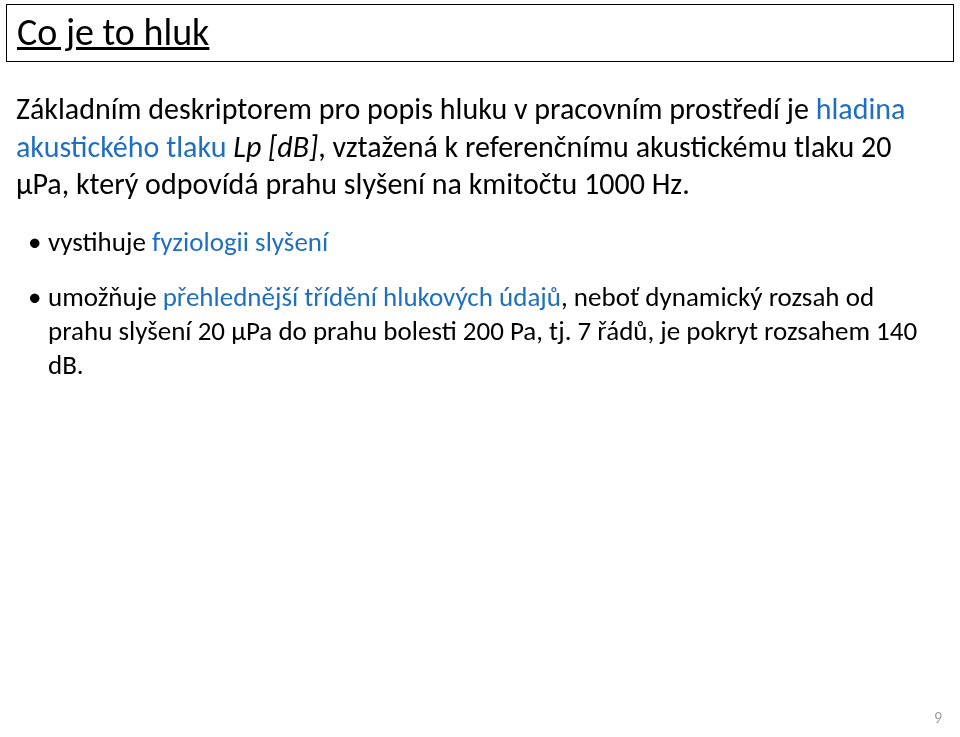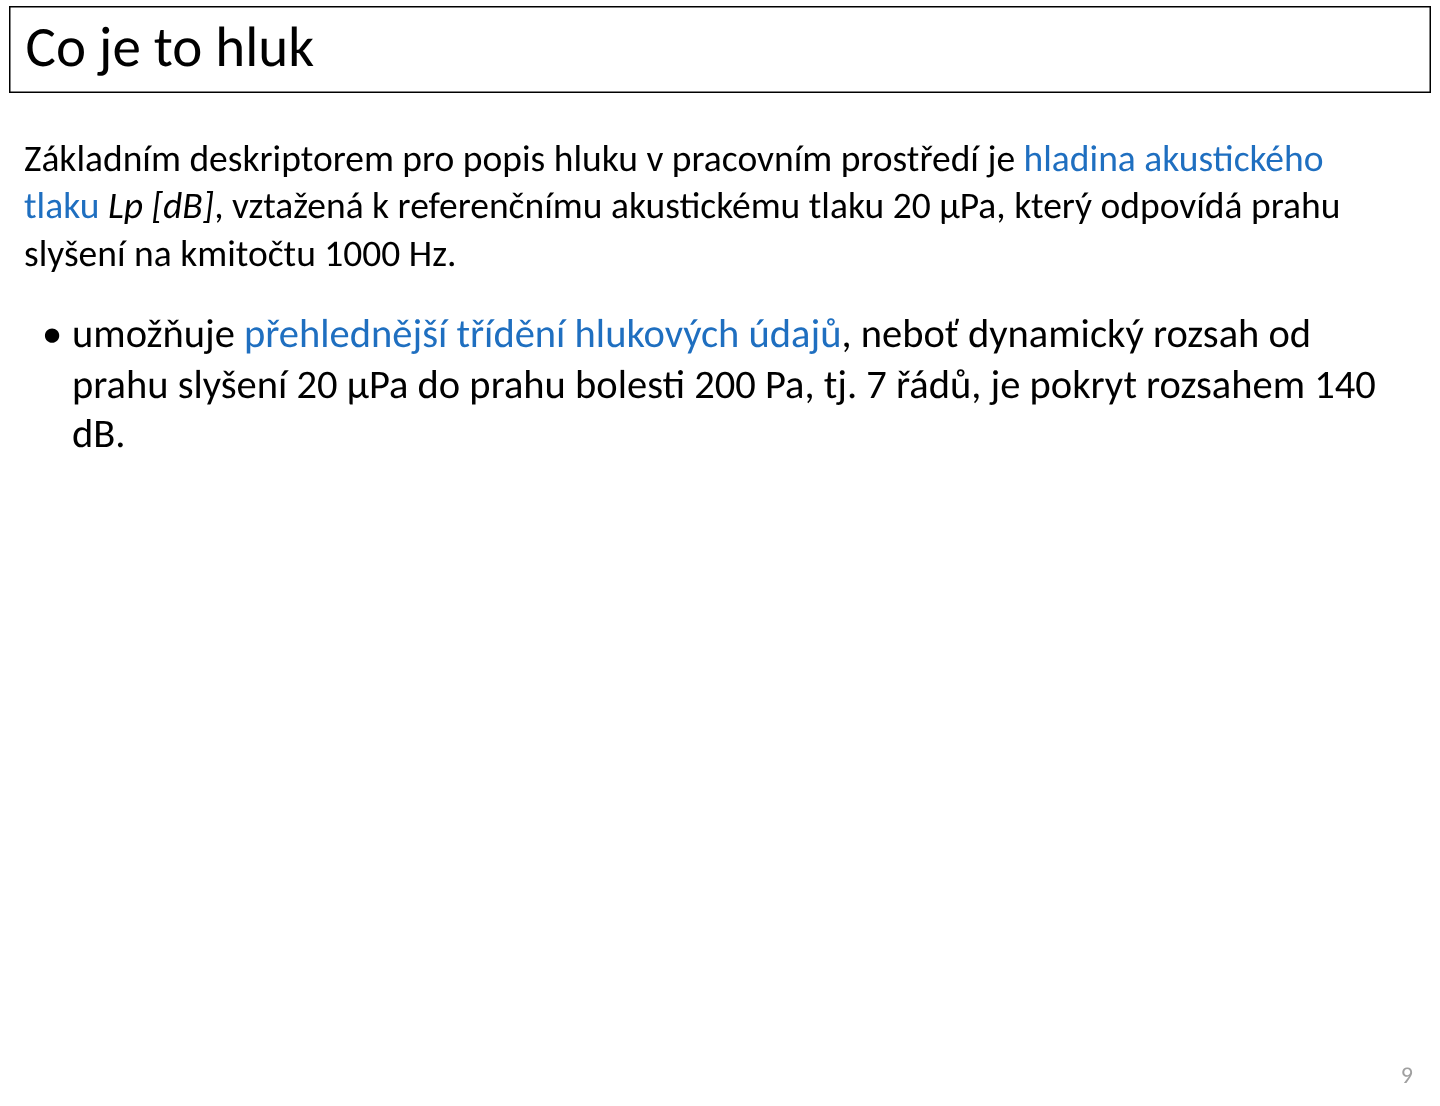--- a/index.html
+++ b/index.html
@@ -16,33 +16,34 @@
     position: relative;
     overflow: hidden;
   }
   .title-box {
     position: absolute;
     top: 4px;
     left: 6px;
     right: 6px;
     border: 1px solid #000;
     padding: 4px 18px 6px 10px;
+    text-decoration: underline;
   }
   .title-box h1 {
     font-size: 38px;
     font-weight: 400;
   }
   .content {
     position: absolute;
     top: 90px;
     left: 16px;
     right: 32px;
   }
   .para {
-    font-size: 25px;
+    font-size: 30px;
     line-height: 1.25;
     margin-bottom: 22px;
   }
   ul {
     list-style: none;
     padding-left: 12px;
   }
   li {
     font-size: 27px;
     line-height: 1.25;
@@ -80,20 +81,23 @@
 
 <div class="content">
 
   <p class="para">
     <span>Základním deskriptorem pro popis hluku v pracovním prostředí je </span><span class="blue">hladina akustického tlaku</span><span> </span><span class="italic">Lp [dB]</span><span>, vztažená k referenčnímu akustickému tlaku 20 μPa, který odpovídá prahu slyšení na kmitočtu 1000 Hz.</span>
   </p>
 
 
   <ul>
     <li>
+      <span>vystihuje </span><span class="blue">fyziologii slyšení</span>
+    </li>
+    <li>
       <span>umožňuje </span><span class="blue">přehlednější třídění hlukových údajů</span><span>, neboť dynamický rozsah od prahu slyšení 20 μPa do prahu bolesti 200 Pa, tj. 7 řádů, je pokryt rozsahem 140 dB.</span>
     </li>
   </ul>
 
 
 </div>
 
 <div class="page-num">9</div>
 
 </body></html>

